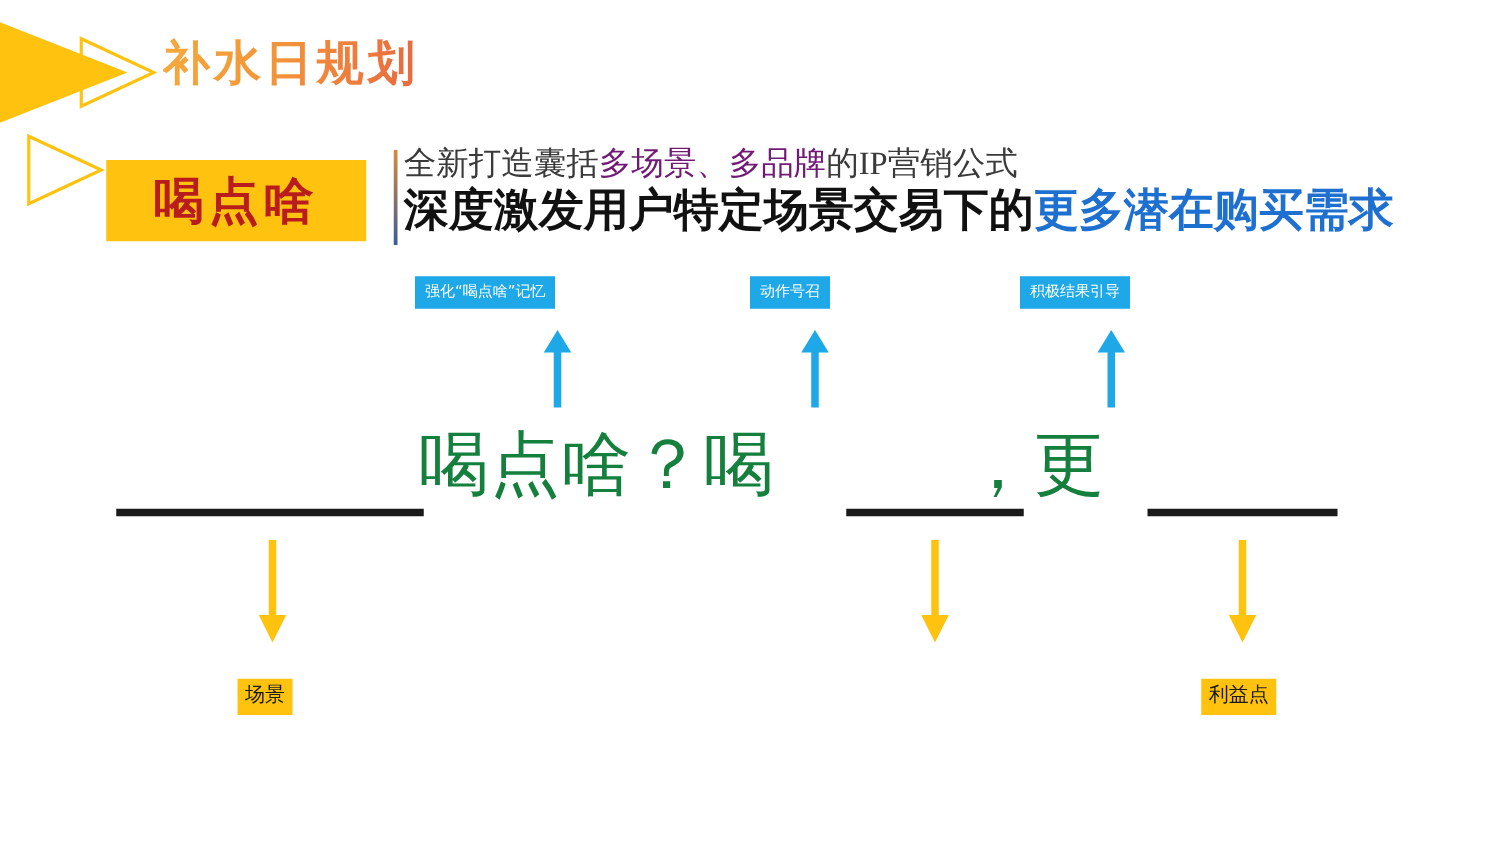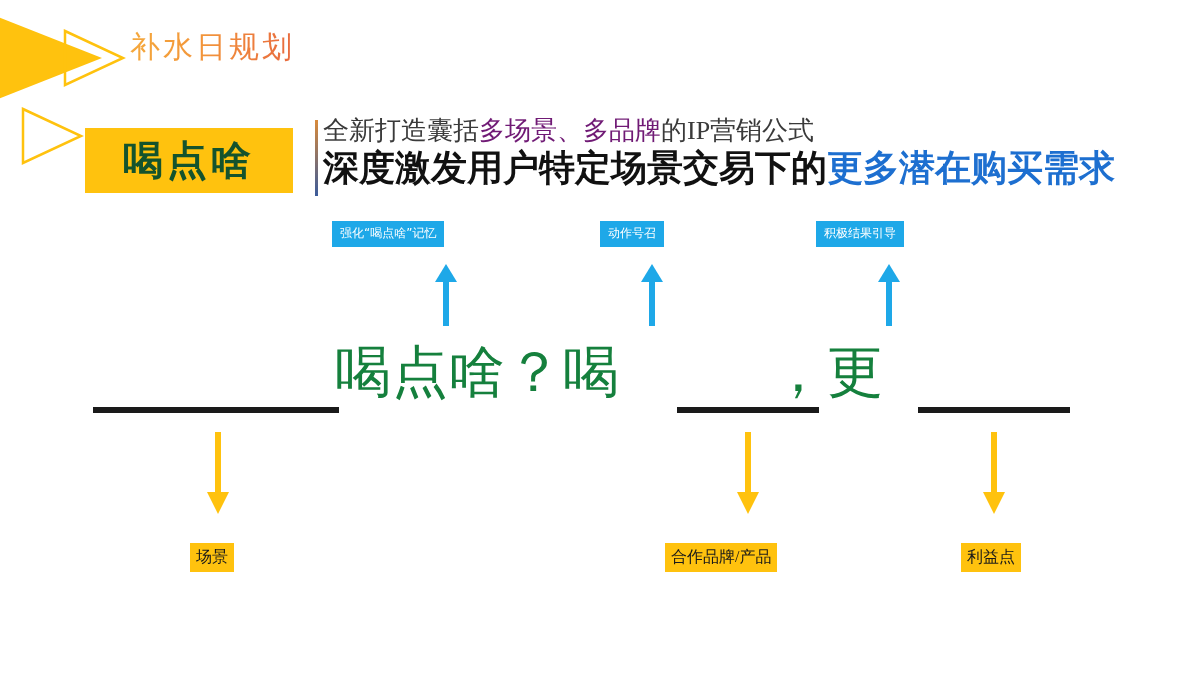--- a/index.html
+++ b/index.html
@@ -32,22 +32,22 @@
   .tri-outline {
     position: absolute;
     overflow: visible;
   }
 
   
   .page-title {
     position: absolute;
     left: 130px;
     top: 28px;
-    font-size: 30px;
-    font-weight: 400;
+    font-size: 38px;
+    font-weight: 700;
     letter-spacing: 3px;
     line-height: 1.25;
     background: linear-gradient(95deg, #F5A93C 0%, #F2943A 45%, #E8693F 100%);
     -webkit-background-clip: text;
     background-clip: text;
     color: transparent;
     -webkit-text-fill-color: transparent;
     white-space: nowrap;
   }
 
@@ -57,24 +57,24 @@
     left: 85px;
     top: 128px;
     width: 208px;
     height: 65px;
     background: #FFC20E;
     display: flex;
     align-items: center;
     justify-content: center;
   }
   .brand-box span {
-    font-family: Liberation Serif, serif;
+    font-family: Liberation Sans, sans-serif;
     font-size: 40px;
     font-weight: bold;
-    color: #14532d;
+    color: #b91c1c;
     letter-spacing: 4px;
     line-height: 1;
     text-align: center;
   }
 
   
   .subtitle-bar {
     position: absolute;
     left: 315px;
     top: 120px;
@@ -222,16 +222,15 @@
   <svg class="arrow-down" style="left:736px; top:432px; width:24px; height:82px;" viewBox="0 0 24 82">
     <rect x="9" y="0" width="6" height="62" fill="#FFC20E"></rect>
     <polygon points="12,82 1,60 23,60" fill="#FFC20E"></polygon>
   </svg>
   <svg class="arrow-down" style="left:982px; top:432px; width:24px; height:82px;" viewBox="0 0 24 82">
     <rect x="9" y="0" width="6" height="62" fill="#FFC20E"></rect>
     <polygon points="12,82 1,60 23,60" fill="#FFC20E"></polygon>
   </svg>
 
   <div class="yellow-label" style="left:190px; top:543px;">场景</div>
-  <div class="yellow-label" style="left:665px; top:543px;">合作品牌/产品</div>
   <div class="yellow-label" style="left:961px; top:543px;">利益点</div>
 
 </div>
 
 </body></html>

